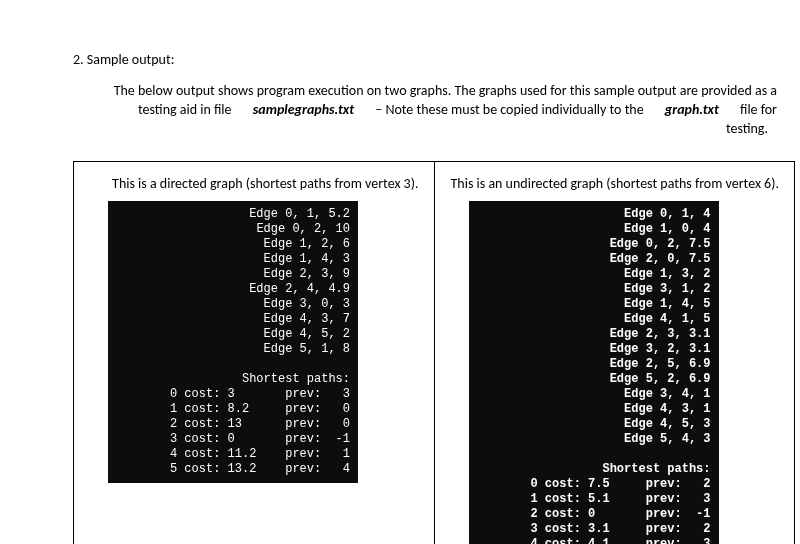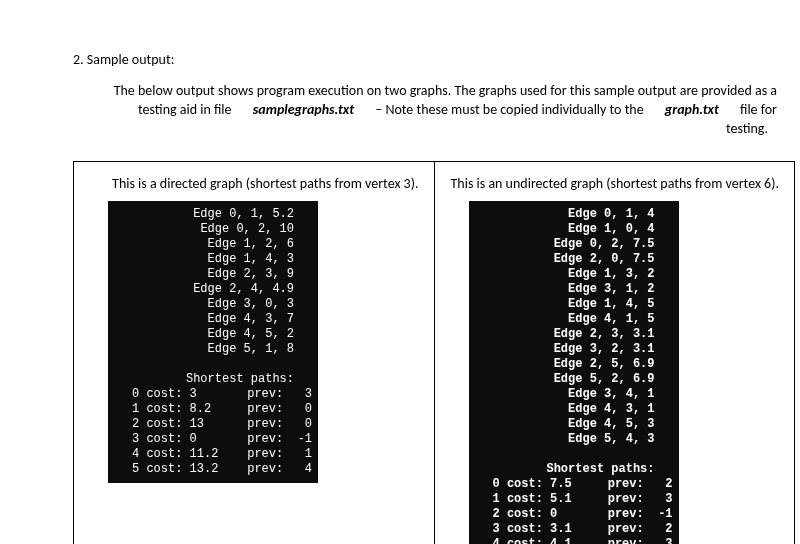--- a/index.html
+++ b/index.html
@@ -40,23 +40,23 @@
       margin-bottom: 8px;
       white-space: nowrap;
     }
     .terminal {
       background: #0d0d0d;
       color: #fff;
       font-family: "Courier New", monospace;
       font-size: 12px;
       line-height: 1.25;
       white-space: pre;
-      padding: 6px 24px;
+      padding: 6px 8px;
       margin-left: 28px;
-      width: 210px;
+      width: 250px;
       min-height: 270px;
     }
     .terminal-right { min-height: 360px; font-weight: bold; }
   </style>
 </head>
 <body>
 
 <div class="heading">2.  Sample output:</div>
 
 <p class="intro">

